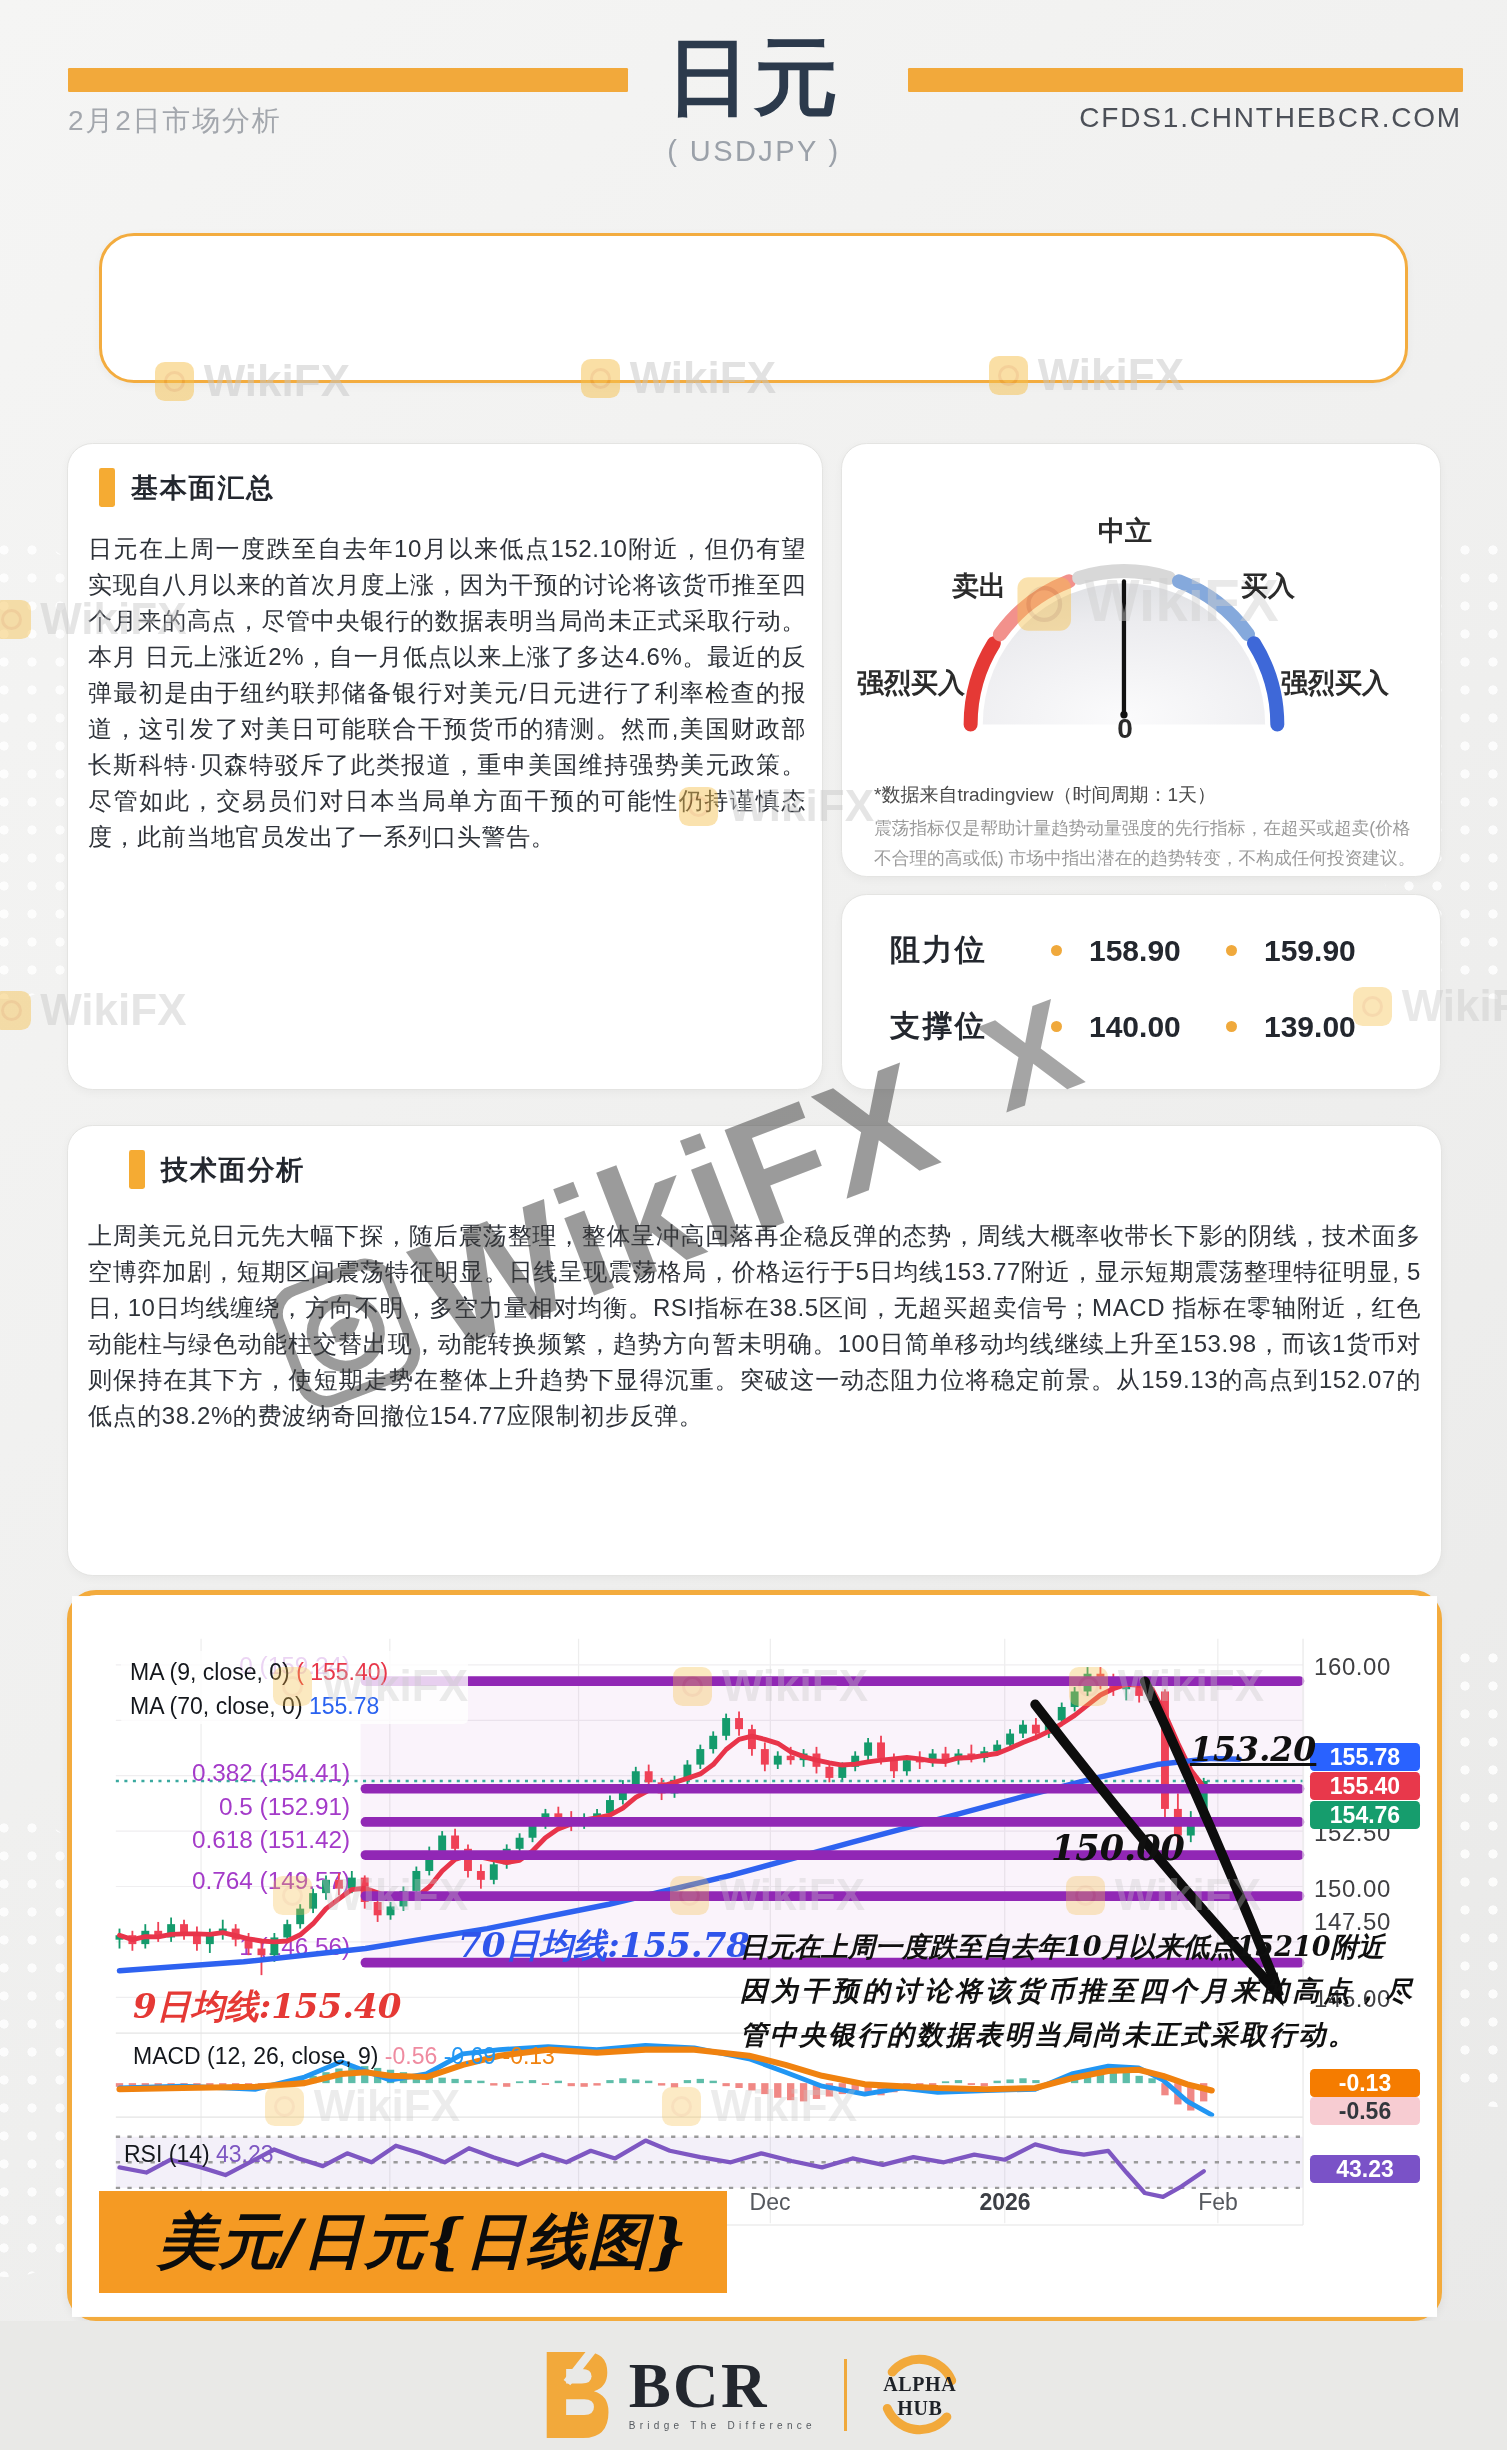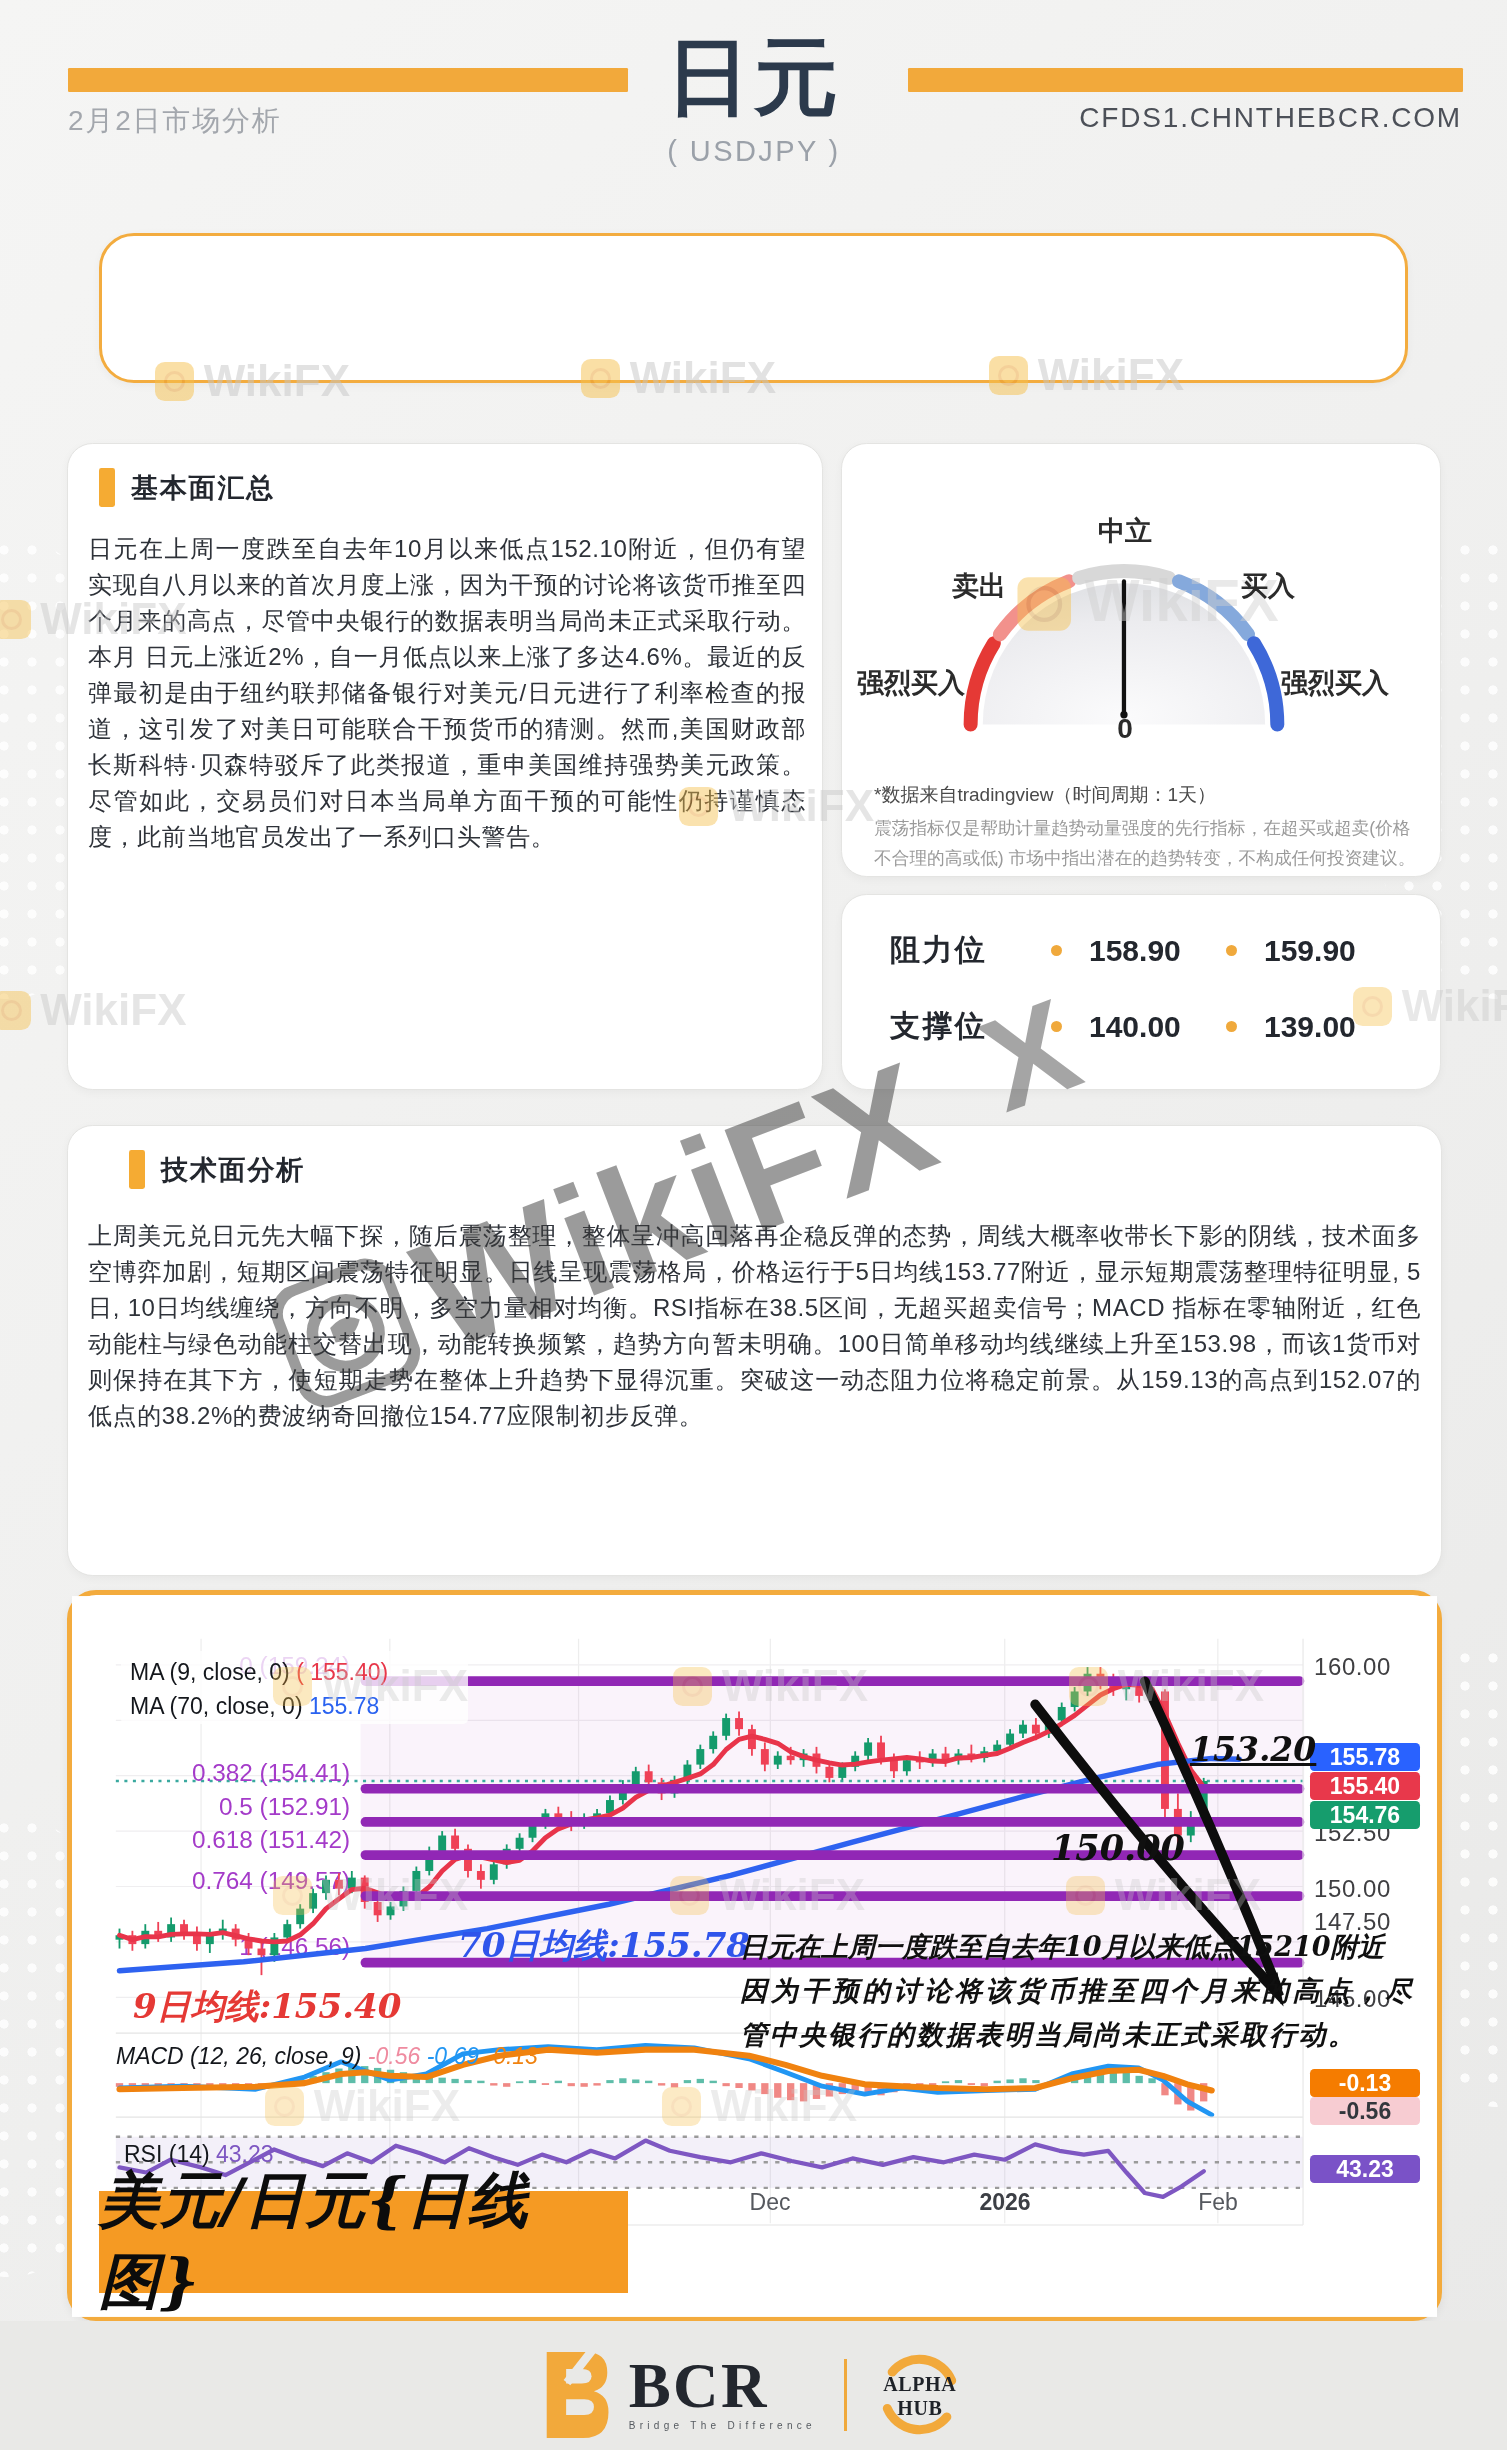--- a/index.html
+++ b/index.html
@@ -57,21 +57,21 @@
   #chart-svg { position:absolute; left:72px; top:1596px; }
   .legend { position:absolute; font-size:23px; color:#14171c; white-space:nowrap;}
   .legend .r { color:#e8374a; } .legend .b { color:#2962f0; }
   .legend .pk { color:#ef8ba0; } .legend .bl { color:#2196f3; } .legend .or { color:#f0820f; }
   .legend .pu { color:#7e57c2; }
   .ma-box { position:absolute; left:121px; top:1651px; width:347px; height:73px; background:rgba(255,255,255,0.78); border-radius:4.9px;}
   .price-lab { position:absolute; left:1314px; font-size:24px; color:#3f3f42; letter-spacing:0.6px;}
   .badge { position:absolute; left:1310px; width:110px; height:28px; border-radius:4.3px; color:#fff; font-size:23px; font-weight:bold; display:flex; align-items:center; justify-content:center;}
   .x-lab { position:absolute; top:2189px; font-size:23px; color:#55585e; transform:translateX(-50%);}
   .hand { position:absolute; font-family:"DejaVu Serif", serif; font-style:italic; font-weight:bold; white-space:nowrap;}
-  .chart-tag { position:absolute; left:99px; top:2191px; width:529px; height:102px; background:#F59A23; display:flex; align-items:center; justify-content:center;}
+  .chart-tag { position:absolute; left:99px; top:2191px; width:628px; height:102px; background:#F59A23; display:flex; align-items:center; justify-content:center;padding-left:20px;}
   .chart-tag span { font-family:"DejaVu Serif", serif; font-style:italic; font-weight:bold; font-size:60px; color:#0c0c0c; letter-spacing:1.2px;}
   
   .footer { position:absolute; left:0; top:2321px; width:1508px; height:129px; background:#e9e9e7; }
   .f-wrap { position:absolute; left:0; right:0; top:2349px; display:flex; align-items:center; justify-content:center; gap:18px;}
   .bcr-txt { font-family:"Liberation Serif", serif; font-weight:bold; font-size:63px; color:#23272e; letter-spacing:2.4px; line-height:55px;}
   .bcr-tag { font-size:10px; color:#555a60; letter-spacing:4.3px; margin-top:6px;}
   .f-div { width:3px; height:72px; background:#f0a93c; margin:0 9.7px;}
   .alpha-txt { font-family:"Liberation Serif", serif; font-weight:bold; font-size:20px; color:#1e2228; text-align:center; line-height:24px; letter-spacing:0.6px;}
 </style>
 </head>
@@ -459,21 +459,21 @@
 
 <div class="ma-box"></div>
 <div class="legend" style="left:130px; top:1659px;">
   <span>MA (9, close, 0)</span>
   <span class="r">( <span>155.40</span>)</span>
 </div>
 <div class="legend" style="left:130px; top:1693px;">
   <span>MA (70, close, 0)</span>
   <span class="b"> <span>155.78</span></span>
 </div>
-<div class="legend" style="left:116px; top:2043px;font-style:italic;">
+<div class="legend" style="left:133px; top:2043px;">
   <span>MACD (12, 26, close, 9)</span>
   <span class="pk"> <span>-0.56</span></span>
   <span class="bl"> <span>-0.69</span></span>
   <span class="or"> <span>-0.13</span></span>
 </div>
 <div class="legend" style="left:124px; top:2141px;">
   <span>RSI (14)</span>
   <span class="pu"> <span>43.23</span></span>
 </div>
 <div id="price-labels">

